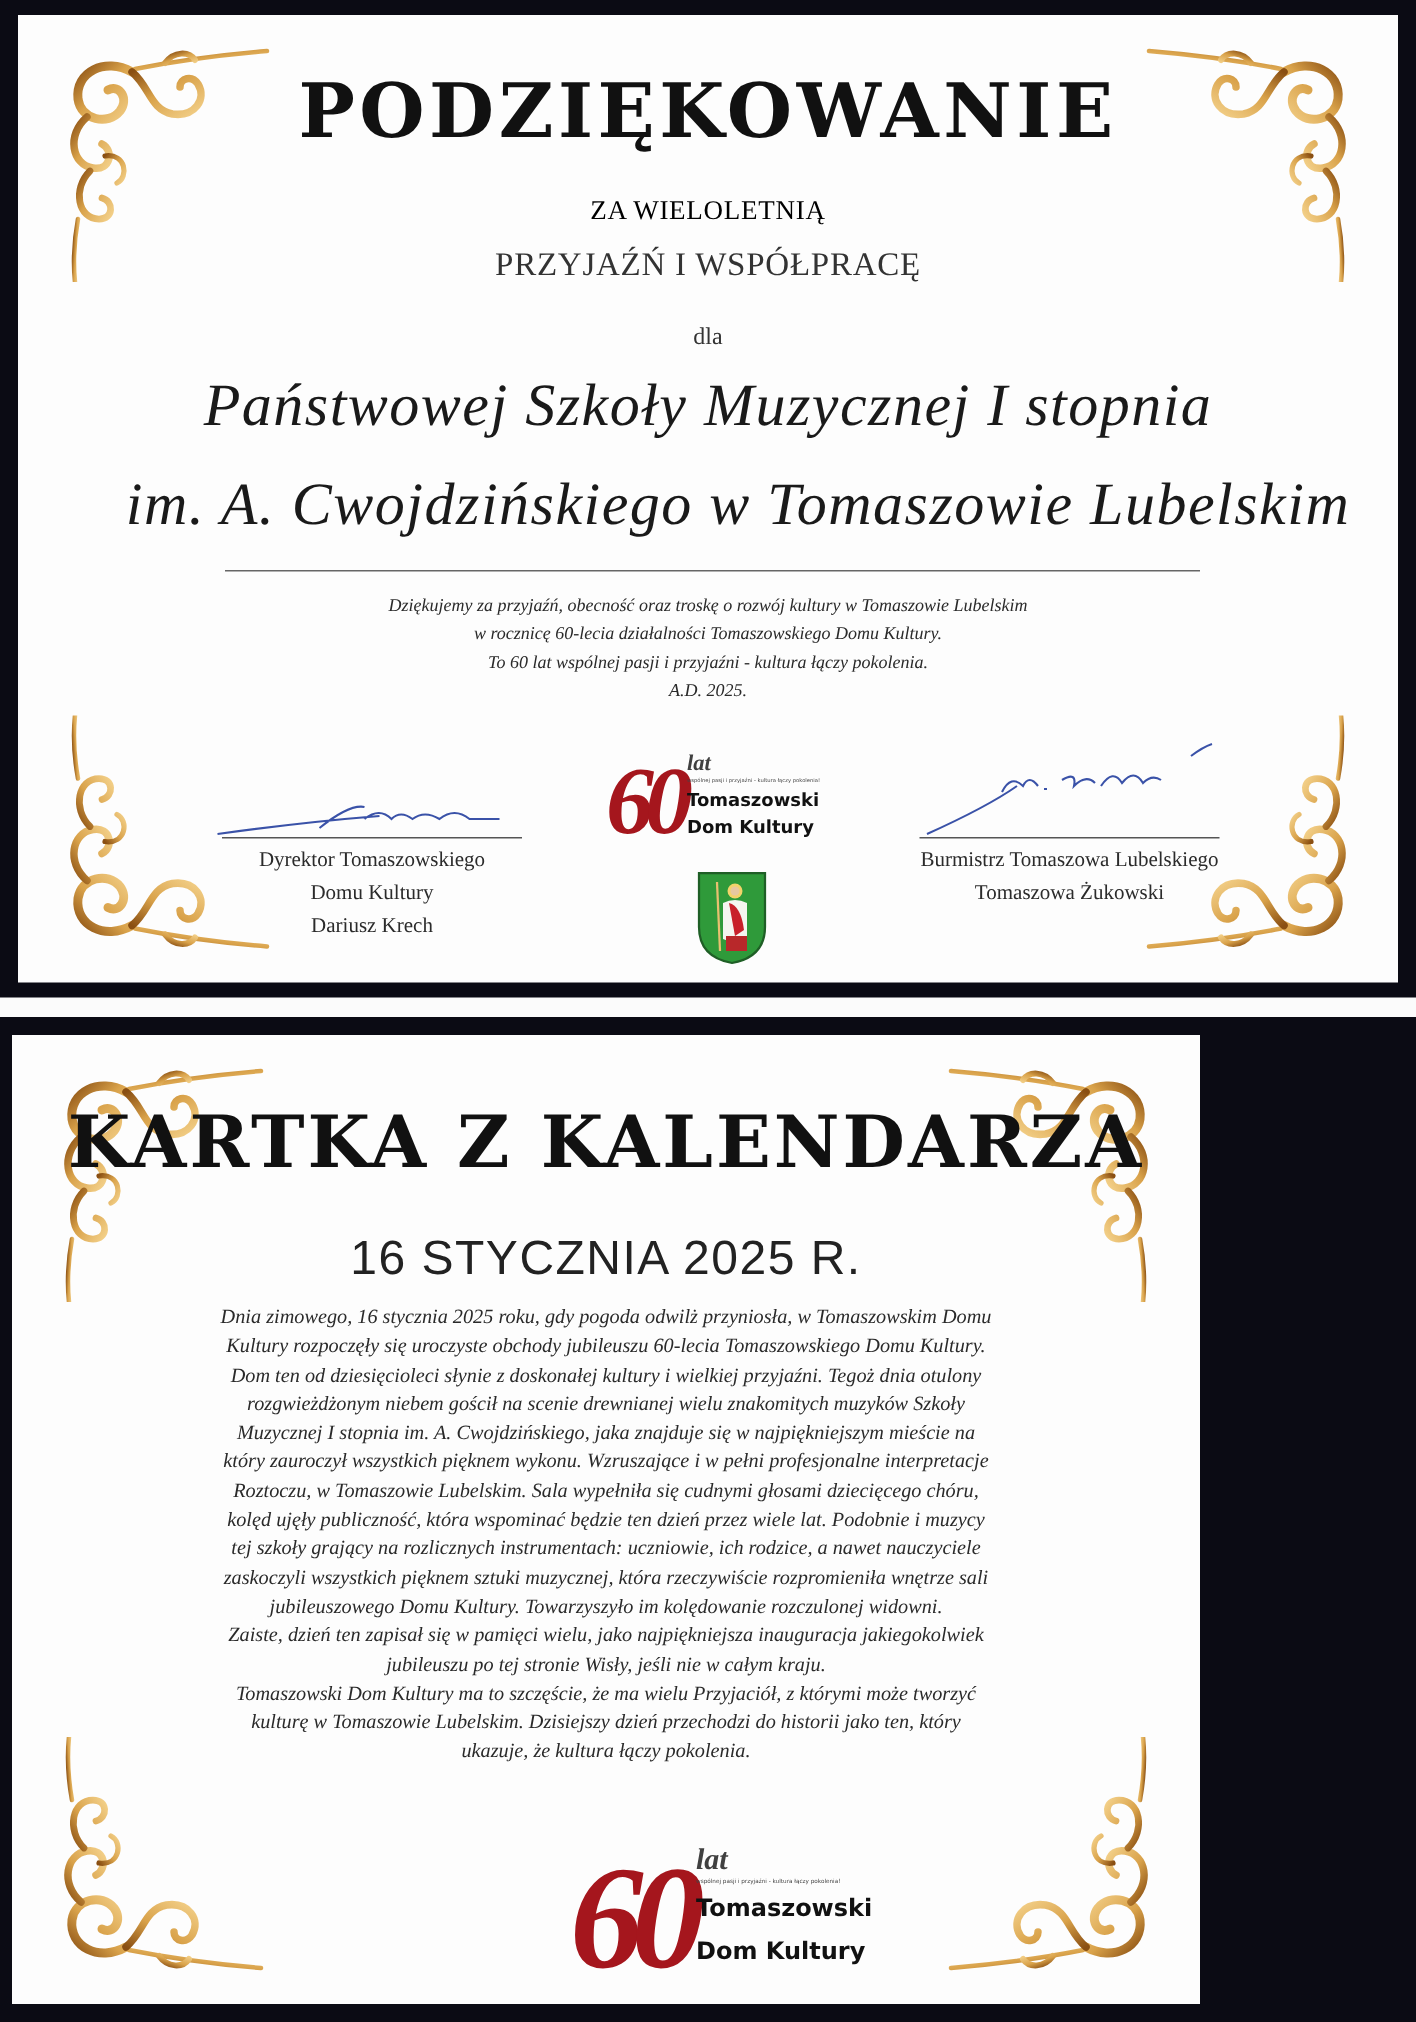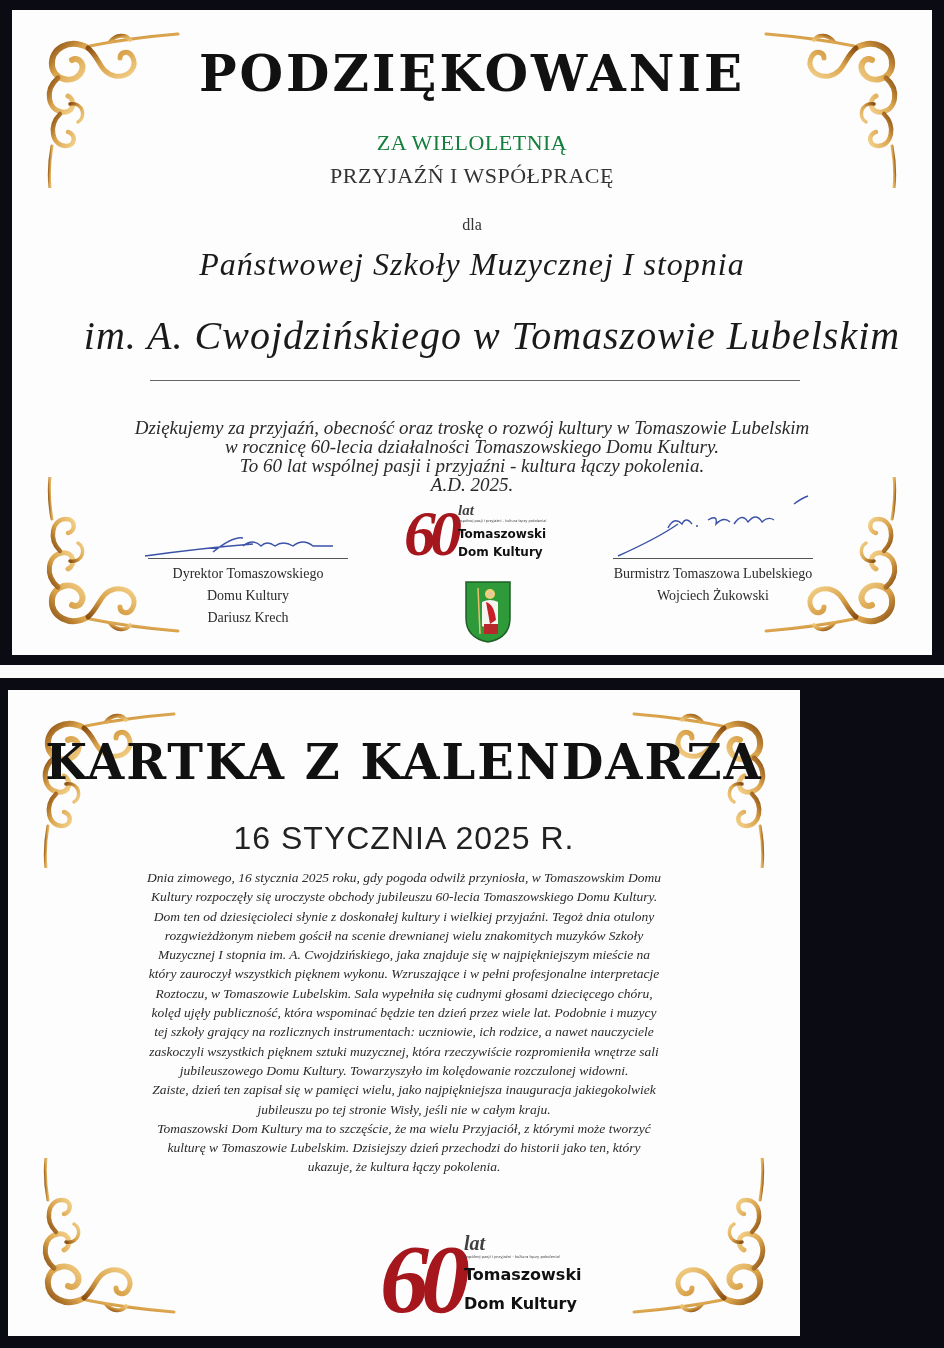--- a/index.html
+++ b/index.html
@@ -16,42 +16,42 @@
   .c-tl { left: 18px; top: 8px; }
   .c-tr { right: 18px; top: 8px; transform: scaleX(-1); }
   .c-bl { left: 18px; bottom: 8px; transform: scaleY(-1); }
   .c-br { right: 18px; bottom: 8px; transform: scale(-1,-1); }
 
   .center { position: absolute; left: 0; width: 100%; text-align: center; }
 
   .title-deco { font-family: "DejaVu Serif", serif; font-weight: bold; color: #111;
                 letter-spacing: 2px; font-variant: small-caps; }
   #t-title { top: 34px; font-size: 50px; letter-spacing: 3px; }
-  #t-sub1 { top: 120px; font-size: 22px; color: #15803d; font-family: "Liberation Serif", serif; letter-spacing: 0.5px; }
+  #t-sub1 { top: 120px; font-size: 18px; color: #000000; font-family: "Liberation Serif", serif; letter-spacing: 0.5px; }
   #t-sub2 { top: 153px; font-size: 22px; color: #333; font-family: "Liberation Serif", serif; letter-spacing: 0.5px; }
   #t-for { top: 206px; font-size: 16px; color: #333; font-family: "Liberation Serif", serif; }
   .script { font-family: "Liberation Serif", serif; font-style: italic; color: #1a1a1a; }
-  #t-school1 { top: 236px; font-size: 32px; letter-spacing: 1px; }
+  #t-school1 { top: 236px; font-size: 40px; letter-spacing: 1px; }
   #t-school2 { top: 302px; font-size: 40px; letter-spacing: 1px; padding-left: 40px; }
   #t-rule { position: absolute; left: 138px; top: 370px; width: 650px; height: 1px; background: #666; }
 
   .ital { font-family: "Liberation Serif", serif; font-style: italic; color: #2a2a2a; }
-  #t-msg { top: 384px; font-size: 19px; line-height: 19px; margin-top: 24px; }
+  #t-msg { top: 384px; font-size: 12px; line-height: 19px; }
   #t-msg div { display: block; }
 
   
   .sig-block { position: absolute; text-align: center; font-family: "Liberation Serif", serif; color: #2b2b2b; }
   #sig-left { left: 126px; top: 522px; width: 220px; }
   #sig-right { left: 566px; top: 484px; width: 270px; }
   .sig-line { height: 1px; background: #555; margin: 0 auto 4px auto; }
   .sig-text { font-size: 14px; line-height: 22px; }
   .signature svg { display: block; margin: 0 auto; }
 
   
-  .logo60 { position: absolute; display: flex; align-items: center; }
+  .logo60 { position: absolute; display: flex; align-items: flex-start; }
   .logo60 .num { font-family: "Liberation Serif", serif; font-style: italic; font-weight: bold; color: #a5161d; line-height: 1; }
   .logo60 .right { display: flex; flex-direction: column; margin-left: 2px; }
   .logo60 .lat { font-family: "Liberation Serif", serif; font-style: italic; font-weight: bold; color: #404040; line-height: 1; }
   .logo60 .tag { font-family: "DejaVu Sans", sans-serif; color: #444; line-height: 1; white-space: nowrap; }
   .logo60 .org { font-family: "DejaVu Sans", sans-serif; font-weight: bold; color: #111; line-height: 1.05; }
 
   #logo-top { left: 392px; top: 492px; }
   #logo-top .num { font-size: 64px; letter-spacing: -6px; }
   #logo-top .lat { font-size: 15px; margin-bottom: 2px; }
   #logo-top .tag { font-size: 3.5px; margin-bottom: 4px; }
@@ -147,21 +147,21 @@
   </div>
 
   <div class="sig-block" id="sig-right">
     <div class="signature">
       <svg width="230" height="64" viewBox="0 0 230 64">
         <path d="M20 62 Q60 44 80 30 M70 34 Q76 22 84 30 Q88 22 94 30 M98 32 L100 32 M110 26 Q120 20 118 30 Q126 22 132 28 M136 30 Q144 18 150 28 Q158 18 164 28 Q170 22 176 26 M196 10 Q204 4 210 2" stroke="#3a52a8" stroke-width="1.4" fill="none"></path>
       </svg>
     </div>
     <div class="sig-line" style="width:200px"></div>
     <div class="sig-text">Burmistrz Tomaszowa Lubelskiego</div>
-    <div class="sig-text">Wojciech Żukowski</div>
+    <div class="sig-text">Tomaszowa Żukowski</div>
   </div>
 
   <div class="logo60" id="logo-top">
     <span class="num">60</span>
     <div class="right">
       <span class="lat">lat</span>
       <span class="tag">wspólnej pasji i przyjaźni - kultura łączy pokolenia!</span>
       <span class="org">Tomaszowski</span>
       <span class="org">Dom Kultury</span>
     </div>

